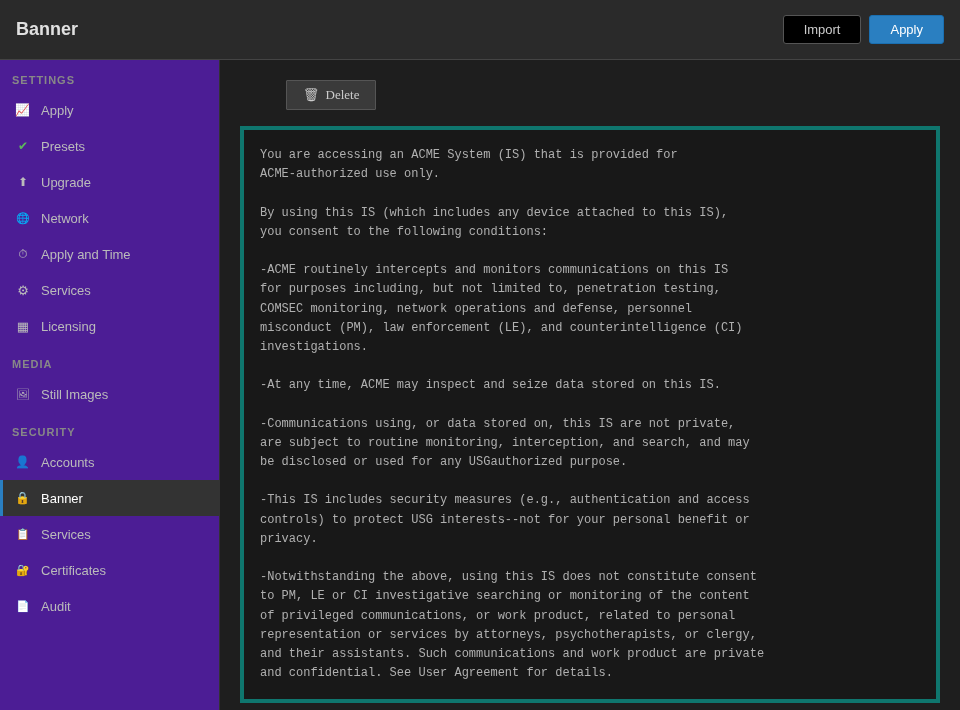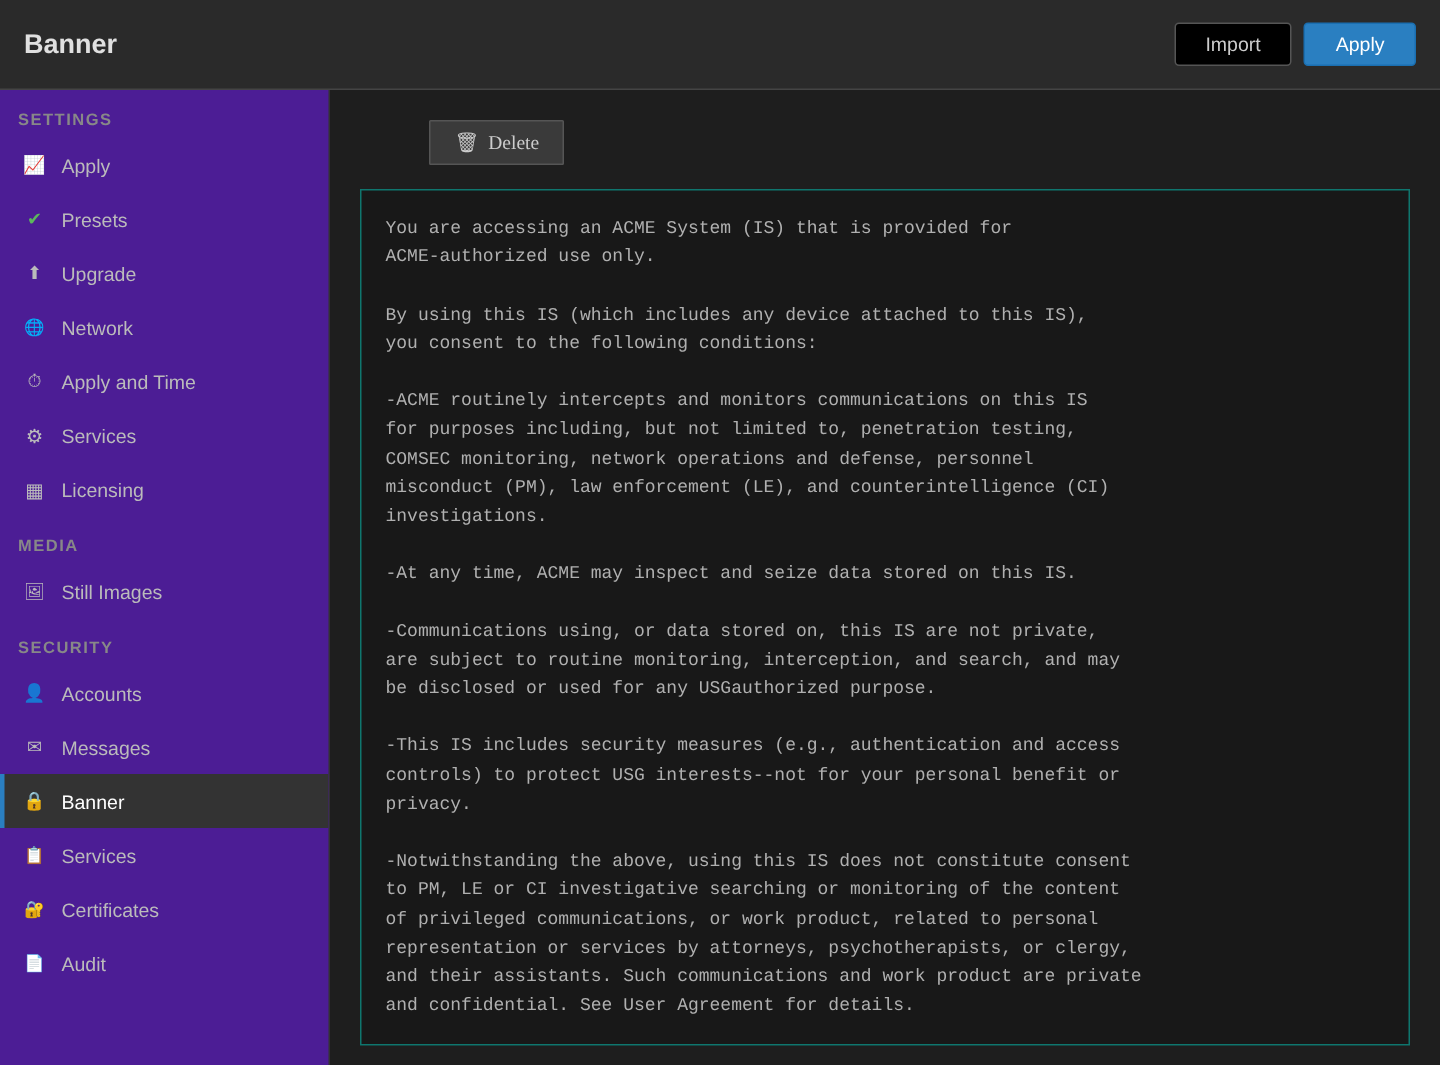--- a/index.html
+++ b/index.html
@@ -141,21 +141,21 @@
       font-family: Liberation Serif, serif;
       border-radius: 1px;
       display: flex;
       align-items: center;
       gap: 6px;
       margin-left: 46px;
     }
 
     .banner-text-area {
       background: #181818;
-      border: 1px solid #0f766e;
+      border: 4px solid #0f766e;
       color: #b0b0b0;
       padding: 16px;
       font-family: 'Courier New', Courier, monospace;
       font-size: 12px;
       line-height: 1.6;
       white-space: pre-wrap;
       word-wrap: break-word;
       min-height: 450px;
     }
 
@@ -228,24 +228,20 @@
       <span class="sidebar-icon icon-image"></span>
       <span>Still Images</span>
     </div>
 
     <div class="sidebar-section-label">SECURITY</div>
 
     <div class="sidebar-item">
       <span class="sidebar-icon icon-person"></span>
       <span>Accounts</span>
     </div>
-    <div class="sidebar-item">
-      <span class="sidebar-icon icon-msg"></span>
-      <span>Messages</span>
-    </div>
     <div class="sidebar-item active">
       <span class="sidebar-icon icon-banner"></span>
       <span>Banner</span>
     </div>
     <div class="sidebar-item">
       <span class="sidebar-icon icon-policy"></span>
       <span>Services</span>
     </div>
     <div class="sidebar-item">
       <span class="sidebar-icon icon-cert"></span>

